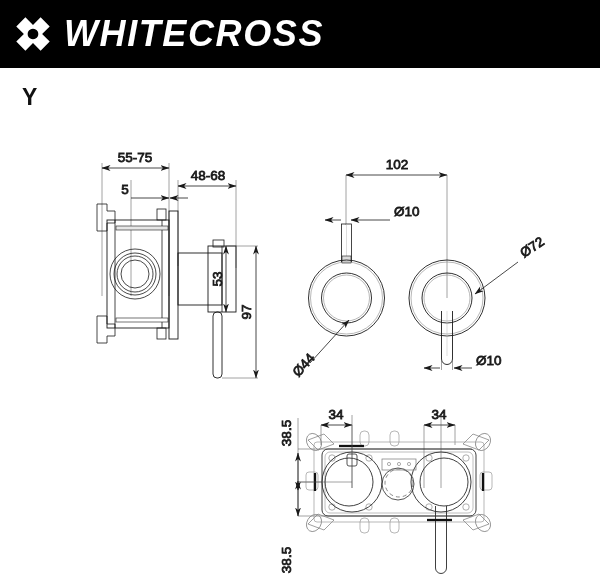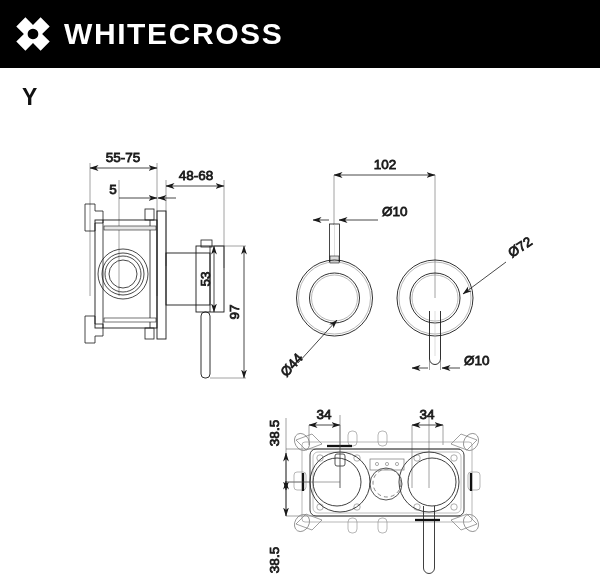--- a/index.html
+++ b/index.html
@@ -18,37 +18,38 @@
     position:absolute;left:0;top:0;width:600px;height:68px;
     background:#000000;
     display:flex;align-items:center;
   }
   .logo-mark{
     width:38px;height:38px;margin-left:14px;margin-right:12px;
     display:block;flex:0 0 auto;
   }
   .brand{
     color:#ffffff;
-    font-size:30px;
+    font-size:36px;
     letter-spacing:1.6px;
     font-weight:600;
     line-height:1;
     white-space:nowrap;
+    font-style:italic;
   }
 
   
   .page-title{
     position:absolute;left:22px;top:86px;
     font-size:23px;font-weight:bold;color:#111111;
     line-height:1;
   }
 
   
   .canvas{
-    position:absolute;left:0;top:68px;width:544px;height:508px;
+    position:absolute;left:12px;top:68px;width:544px;height:508px;
   }
   .canvas svg{display:block;}
 
   
   .dim{
     font-family:"Liberation Sans", sans-serif;
     font-size:13.5px;
     fill:#1a1a1a;
   }
 </style>

